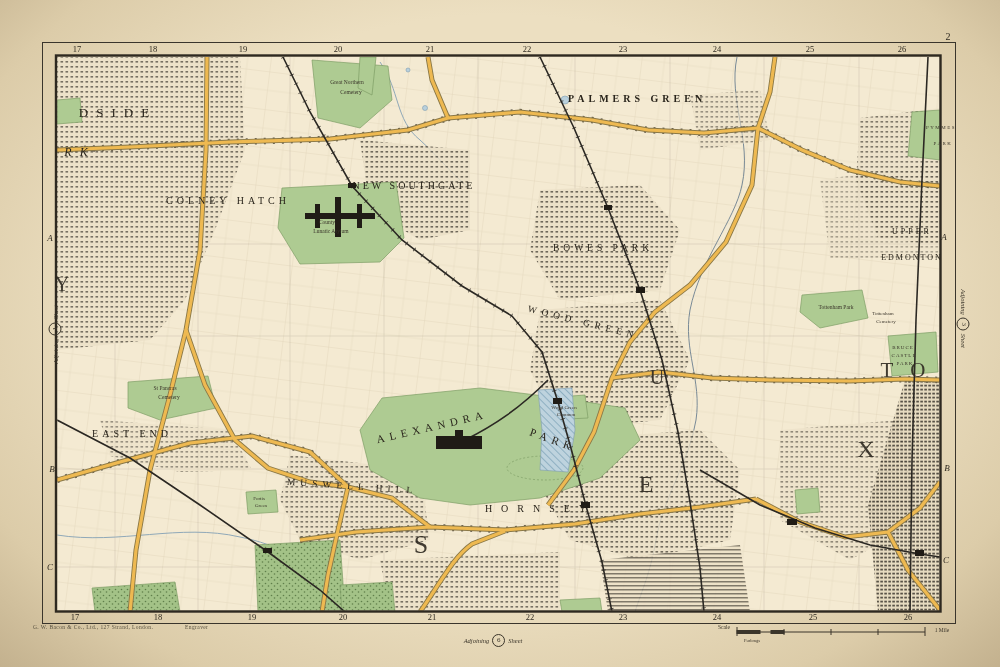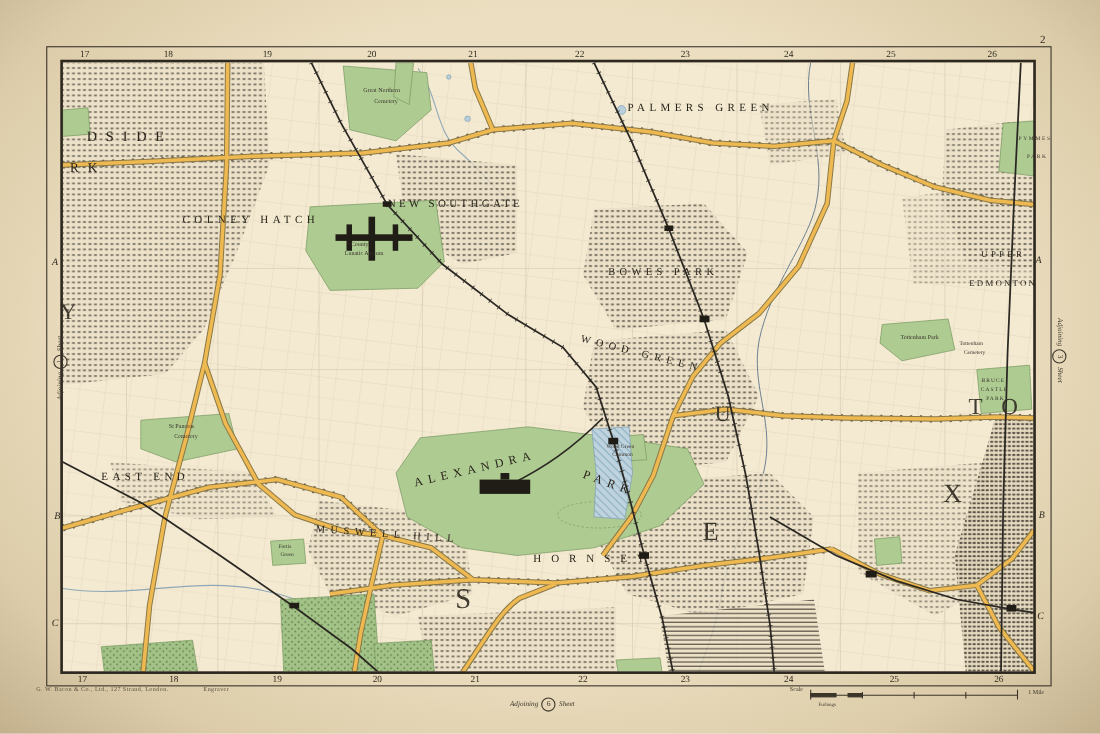--- a/index.html
+++ b/index.html
@@ -256,32 +256,32 @@
       <span class="rowletter txt" style="left: 50px; top: 238px;">A</span>
       <span class="rowletter txt" style="left: 52px; top: 469px;">B</span>
       <span class="rowletter txt" style="left: 50px; top: 567px;">C</span>
       <span class="rowletter txt" style="left: 944px; top: 237px;">A</span>
       <span class="rowletter txt" style="left: 947px; top: 468px;">B</span>
       <span class="rowletter txt" style="left: 946px; top: 560px;">C</span>
     </div>
   <div id="labels-layer">
       <span class="lbl district" style="left: 228px; top: 201px; font-size: 10px; letter-spacing: 4px; transform: translate(-50%, -50%);">COLNEY HATCH</span>
       <span class="lbl district" style="left: 414px; top: 186px; font-size: 10px; letter-spacing: 3px; transform: translate(-50%, -50%);">NEW SOUTHGATE</span>
-      <span class="lbl district" style="left: 637px; top: 99px; font-size: 10px; letter-spacing: 4px; transform: translate(-50%, -50%);">PALMERS GREEN</span>
+      <span class="lbl district" style="left: 637px; top: 99px; font-size: 10px; letter-spacing: 4px; transform: translate(-50%, -50%); font-weight: bold;">PALMERS GREEN</span>
       <span class="lbl district" style="left: 603px; top: 249px; font-size: 9.5px; letter-spacing: 4px; transform: translate(-50%, -50%);">BOWES PARK</span>
       <span class="lbl district" style="left: 912px; top: 232px; font-size: 8px; letter-spacing: 3px; transform: translate(-50%, -50%);">UPPER</span>
       <span class="lbl district" style="left: 912px; top: 258px; font-size: 8px; letter-spacing: 2px; transform: translate(-50%, -50%);">EDMONTON</span>
       <span class="lbl district" style="left: 432px; top: 427px; font-size: 11px; letter-spacing: 5px; transform: translate(-50%, -50%) rotate(-13deg);">ALEXANDRA</span>
       <span class="lbl district" style="left: 553px; top: 440px; font-size: 11px; letter-spacing: 5px; transform: translate(-50%, -50%) rotate(20deg);">PARK</span>
       <span class="lbl district" style="left: 540px; top: 509px; font-size: 10px; letter-spacing: 9px; transform: translate(-50%, -50%);">HORNSEY</span>
       <span class="lbl district" style="left: 352px; top: 487px; font-size: 9.5px; letter-spacing: 5px; transform: translate(-50%, -50%) rotate(4deg);">MUSWELL HILL</span>
       <span class="lbl district" style="left: 132px; top: 434px; font-size: 10px; letter-spacing: 4px; transform: translate(-50%, -50%);">EAST END</span>
       <span class="lbl district" style="left: 583px; top: 323px; font-size: 9.5px; letter-spacing: 5px; transform: translate(-50%, -50%) rotate(14deg);">WOOD GREEN</span>
-      <span class="lbl district" style="left: 118px; top: 124px; font-size: 13px; letter-spacing: 8px; transform: translate(-50%, -50%);">DSIDE</span>
-      <span class="lbl district" style="left: 80px; top: 152px; font-size: 12px; letter-spacing: 8px; transform: translate(-50%, -50%);">RK</span>
+      <span class="lbl district" style="left: 118px; top: 112px; font-size: 13px; letter-spacing: 8px; transform: translate(-50%, -50%);">DSIDE</span>
+      <span class="lbl district" style="left: 80px; top: 152px; font-size: 12px; letter-spacing: 8px; transform: translate(-50%, -50%); font-style: italic;">RK</span>
       <span class="lbl big" style="left: 62px; top: 284px; font-size: 20px; transform: translate(-50%, -50%);">Y</span>
       <span class="lbl big" style="left: 421px; top: 545px; font-size: 26px; transform: translate(-50%, -50%);">S</span>
       <span class="lbl big" style="left: 646px; top: 484px; font-size: 24px; transform: translate(-50%, -50%);">E</span>
       <span class="lbl big" style="left: 657px; top: 377px; font-size: 20px; transform: translate(-50%, -50%);">U</span>
       <span class="lbl big" style="left: 866px; top: 449px; font-size: 24px; transform: translate(-50%, -50%);">X</span>
       <span class="lbl big" style="left: 906px; top: 370px; font-size: 21px; letter-spacing: 6px; transform: translate(-50%, -50%);">T O</span>
       <span class="lbl place" style="left: 347px; top: 83px; font-size: 5.5px; transform: translate(-50%, -50%);">Great Northern</span>
       <span class="lbl place" style="left: 351px; top: 93px; font-size: 5.5px; transform: translate(-50%, -50%);">Cemetery</span>
       <span class="lbl place" style="left: 327px; top: 223px; font-size: 5.5px; transform: translate(-50%, -50%);">County</span>
       <span class="lbl place" style="left: 331px; top: 232px; font-size: 5.5px; transform: translate(-50%, -50%);">Lunatic Asylum</span>

